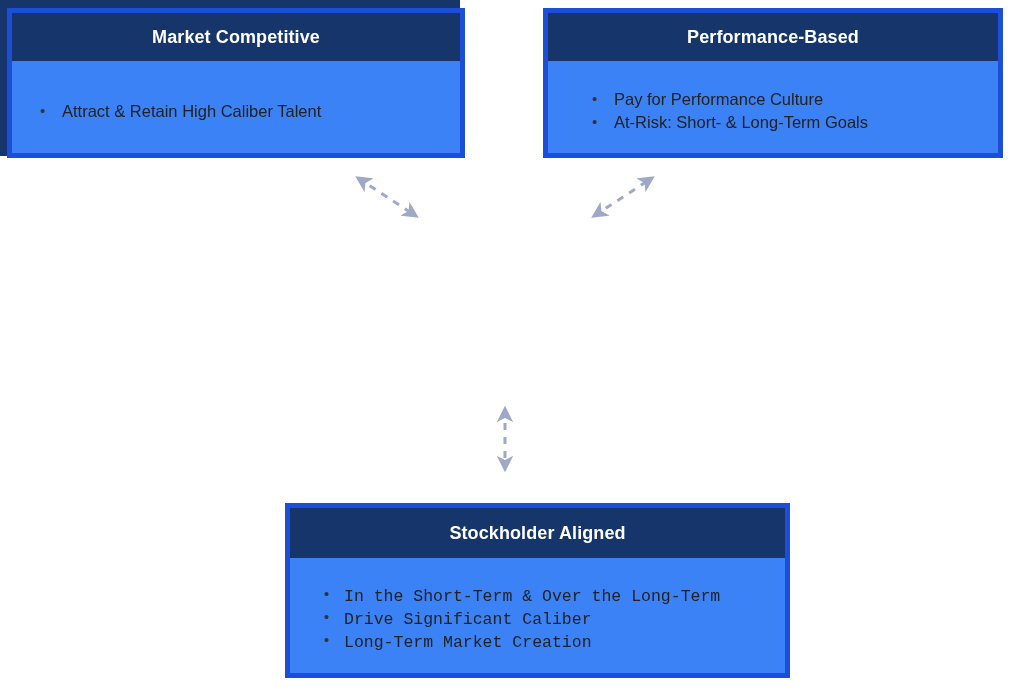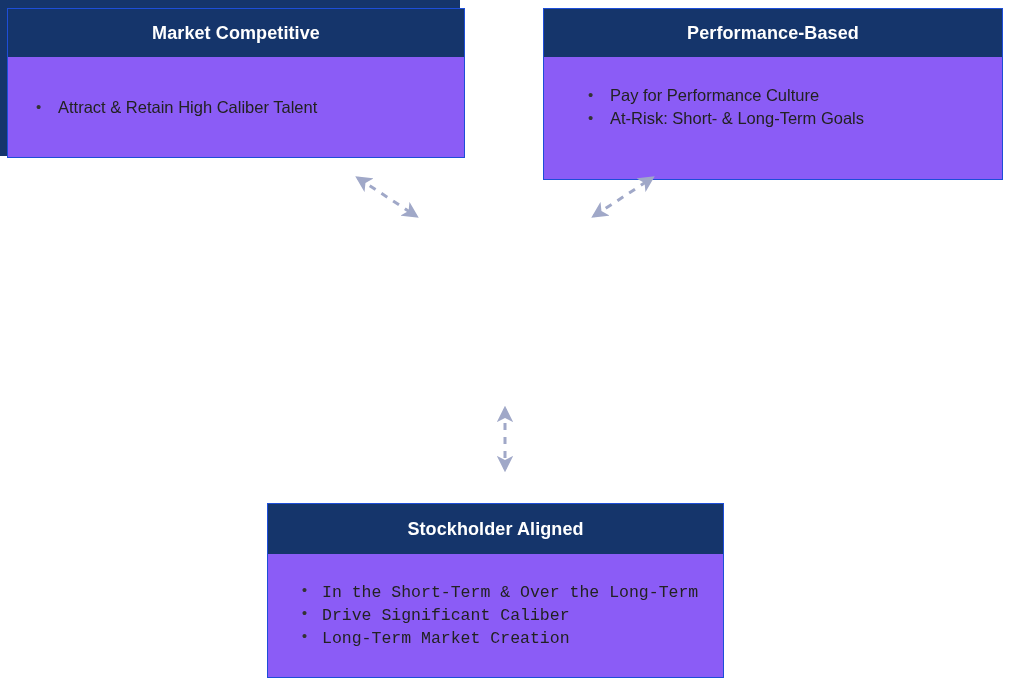--- a/index.html
+++ b/index.html
@@ -17,22 +17,22 @@
     width: 1011px;
     height: 689px;
     background: #ffffff;
     overflow: hidden;
   }
 
   
   .card {
     position: absolute;
     box-sizing: border-box;
-    background: #8b5cf6;
-    border: 1px solid #1d4ed8;
+    background: #3b82f6;
+    border: 5px solid #1d4ed8;
   }
   .card-header {
     box-sizing: border-box;
     background: #15356b;
     color: #ffffff;
     font-size: 18px;
     font-weight: bold;
     text-align: center;
     display: flex;
     align-items: center;
@@ -68,21 +68,21 @@
   }
 
   
   #box-market-competitive {
     left: 7px;  top: 8px;  width: 458px;  height: 150px;
   }
   #box-market-competitive .card-header { height: 48px; }
   #box-market-competitive .card-body   { height: 100px; padding-left: 20px; }
 
   #box-performance-based {
-    left: 543px; top: 8px; width: 460px; height: 172px;
+    left: 543px; top: 8px; width: 460px; height: 150px;
   }
   #box-performance-based .card-header { height: 48px; }
   #box-performance-based .card-body   { height: 100px; padding-left: 36px; }
 
   #box-core-elements {
     left: 276px; top: 237px; width: 458px; height: 154px;
     background: #15356b;
     border: 1px solid #15356b;
     display: flex;
     align-items: center;
@@ -92,21 +92,21 @@
     color: #ffffff;
     font-size: 17.5px;
     font-weight: normal;
     line-height: 30px;
     text-align: center;
     width: 100%;
   }
   .core-title span { display: block; }
 
   #box-stockholder-aligned {
-    left: 267px; top: 503px; width: 457px; height: 175px;
+    left: 285px; top: 503px; width: 505px; height: 175px;
   }
   #box-stockholder-aligned .card-header { height: 50px; }
   #box-stockholder-aligned .card-body   { height: 123px; padding-left: 24px; font-family: Liberation Mono, monospace; }
 
   
   .arrow-svg {
     position: absolute;
     overflow: visible;
   }
   #arrow-left-diagonal  { left: 344px; top: 168px; }

